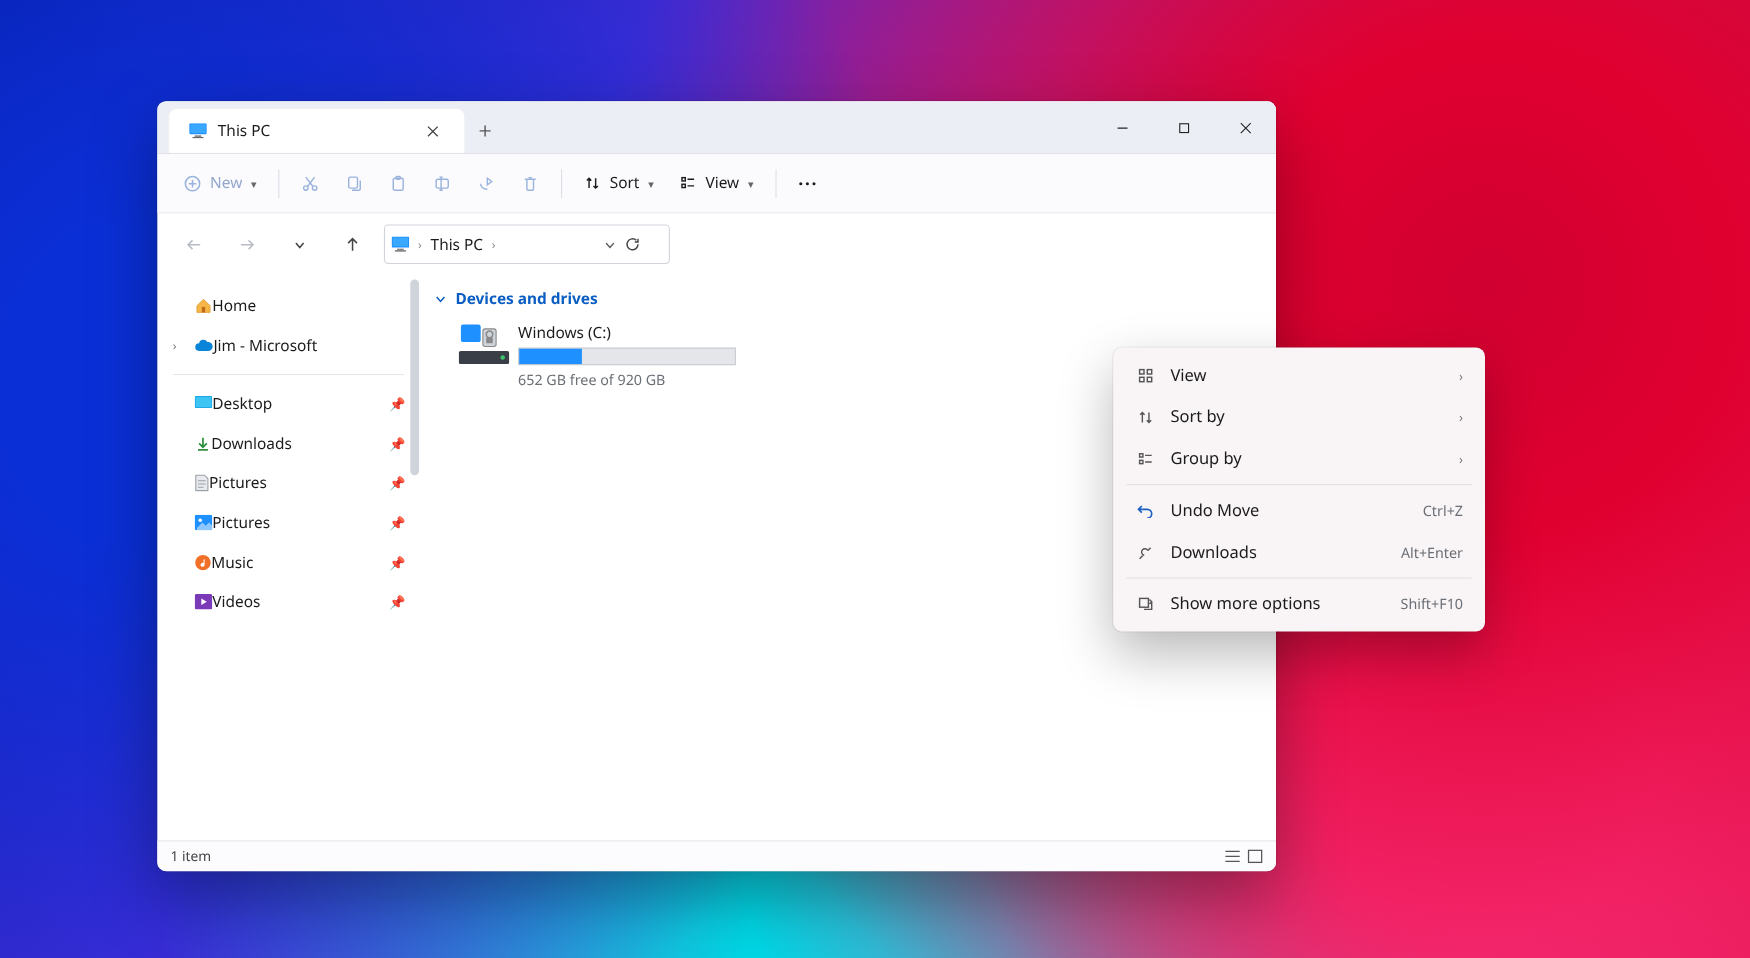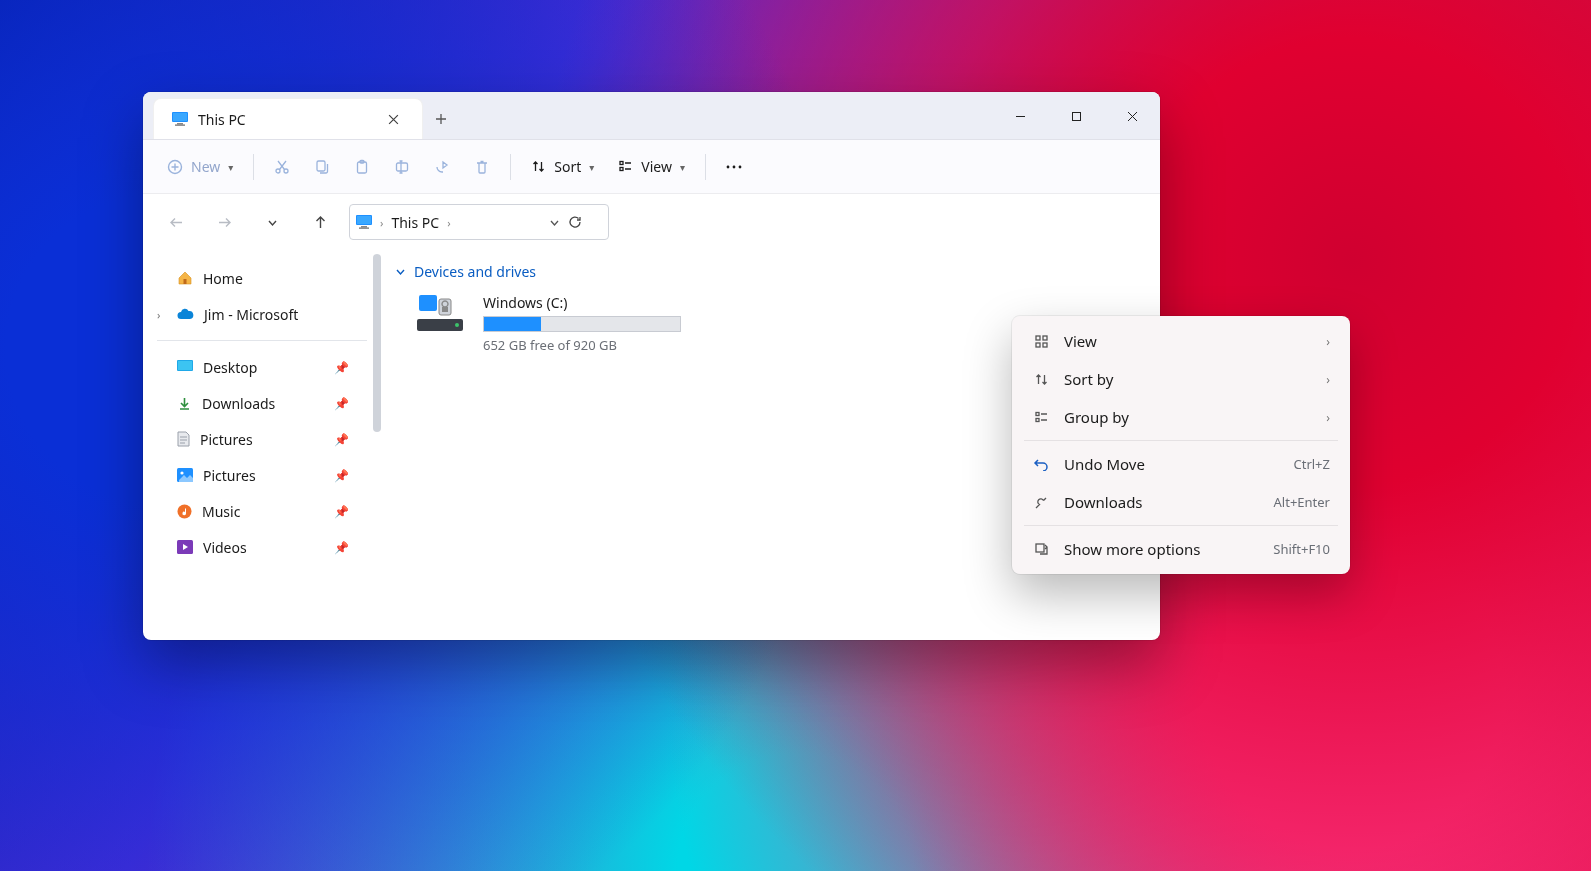--- a/index.html
+++ b/index.html
@@ -6,21 +6,21 @@
   body {
     width: 1591px; height: 871px; overflow: hidden;
     background: radial-gradient(circle at 10% 40%, #0a2fd6 0%, #0a2fd6 10%, transparent 45%),
                 radial-gradient(circle at 85% 30%, #d00030 0%, #e00030 15%, transparent 55%),
                 radial-gradient(circle at 85% 80%, #ff3a8c 0%, #ff3a8c 10%, transparent 45%),
                 radial-gradient(circle at 50% 100%, #00d7e6 0%, #00d7e6 10%, transparent 55%),
                 linear-gradient(120deg,#061aa0 0%,#4a2bd6 30%,#8a30c0 48%,#b02060 70%,#d00030 100%);
     position: relative;
   }
   .window {
-    position: absolute; left: 143px; top: 92px; width: 1017px; height: 548px;
+    position: absolute; left: 143px; top: 92px; width: 1017px; height: 700px;
     border-radius: 8px; background: #ffffff;
     box-shadow: 0 24px 60px rgba(0,0,0,.35), 0 0 0 1px rgba(0,0,0,.08);
     overflow: hidden; display: flex; flex-direction: column;
   }
   
   .titlebar {
     height: 48px; display: flex; align-items: stretch;
     background: linear-gradient(180deg,#eceef6 0%,#eceef6 100%);
     border-bottom: 1px solid rgba(0,0,0,.05);
   }
@@ -56,28 +56,28 @@
   .addr-text{font-size:14px;color:#1b1b1b;}
   .addr-chev{margin-left:auto; color:#555;}
   .refresh{ width:34px; text-align:center; color:#444;}
   .search-box{ flex:1; height:36px; border:1px solid #d0d3da; border-radius:4px; display:flex; align-items:center; padding:0 10px; background:#fff;}
   .search-box input{ border:none; outline:none; flex:1; font-size:14px; color:#666; background:transparent;}
   .search-icon{color:#666;}
 
   
   .body { flex:1; display:flex; min-height:0; position:relative;}
   .sidebar { width:236px; padding:10px 6px 10px 8px; overflow:hidden;}
-  .sb-item { display:flex; align-items:center; gap:10px; height:36px; padding:0 24px 0 26px; border-radius:6px; font-size:14px; color:#1b1b1b; position:relative;}
+  .sb-item { display:flex; align-items:center; height:36px; padding:0 4px 0 26px; border-radius:6px; font-size:14px; color:#1b1b1b; position:relative;}
   .sb-item .exp{position:absolute;left:6px;color:#777;font-size:11px;}
   .sb-item .pin{margin-left:auto;color:#9aa0aa;font-size:12px;}
   .sb-sep{height:1px;background:#e2e5ea;margin:8px 6px 8px 6px;}
   .content { flex:1; position:relative; padding:12px 16px 0 8px; }
   .vscroll { width:8px; background:#cfd3da; border-radius:4px; height:178px; position:absolute; left:230px; top:4px;}
-  .group-header{display:flex;align-items:center;gap:8px;color:#0a5dc2;font-size:14px;padding-left:8px;}
-  .drive { display:flex; gap:20px; padding:12px 0 0 30px;}
+  .group-header{display:flex;align-items:center;gap:8px;color:#0a5dc2;font-size:14px;padding-left:8px;font-weight:bold;}
+  .drive { display:flex; gap:8px; padding:12px 0 0 30px;}
   .drive-icon{width:46px;height:40px;position:relative;}
   .drive-label{font-size:14px;color:#1b1b1b;}
   .drive-bar{width:198px;height:16px;background:#e4e6ea;margin-top:4px;border:1px solid #c8cbd2;}
   .drive-fill{height:100%;background:#1e90ff;}
   .drive-free{font-size:13px;color:#6b6f76;margin-top:4px;}
 
   .statusbar{height:28px;border-top:1px solid #e2e5ea;display:flex;align-items:center;padding:0 12px;font-size:12.5px;color:#444;background:#fcfcfe;}
   .status-views{margin-left:auto;display:flex;gap:6px;color:#555;}
 
   
@@ -368,20 +368,35 @@
           <div class="drive-label">Windows  (C:)</div>
           <div class="drive-bar">
               <div class="drive-fill" id="drive-fill" style="width: 29%;"></div>
             </div>
           <div class="drive-free">652 GB free of 920 GB</div>
         </div>
       </div>
     </div>
   </div>
 
+  <div class="statusbar">
+    <span>1 item</span>
+    <div class="status-views">
+      <span>
+          <svg width="15" height="13" viewBox="0 0 15 13" stroke="#555" stroke-width="1.2">
+            <path d="M1 2 H14 M1 6.5 H14 M1 11 H14"></path>
+          </svg>
+        </span>
+      <span>
+          <svg width="14" height="13" viewBox="0 0 14 13" fill="none" stroke="#555" stroke-width="1.2">
+            <rect x="1" y="1" width="12" height="11"></rect>
+          </svg>
+        </span>
+    </div>
+  </div>
 </div>
 
 <div class="context-menu">
   <div class="cm-item">
     <span class="cm-icon gray">
         <svg width="15" height="15" viewBox="0 0 15 15" fill="none" stroke="#555" stroke-width="1.3">
           <rect x="2" y="2" width="4" height="4"></rect>
           <rect x="9" y="2" width="4" height="4"></rect>
           <rect x="2" y="9" width="4" height="4"></rect>
           <rect x="9" y="9" width="4" height="4"></rect>

